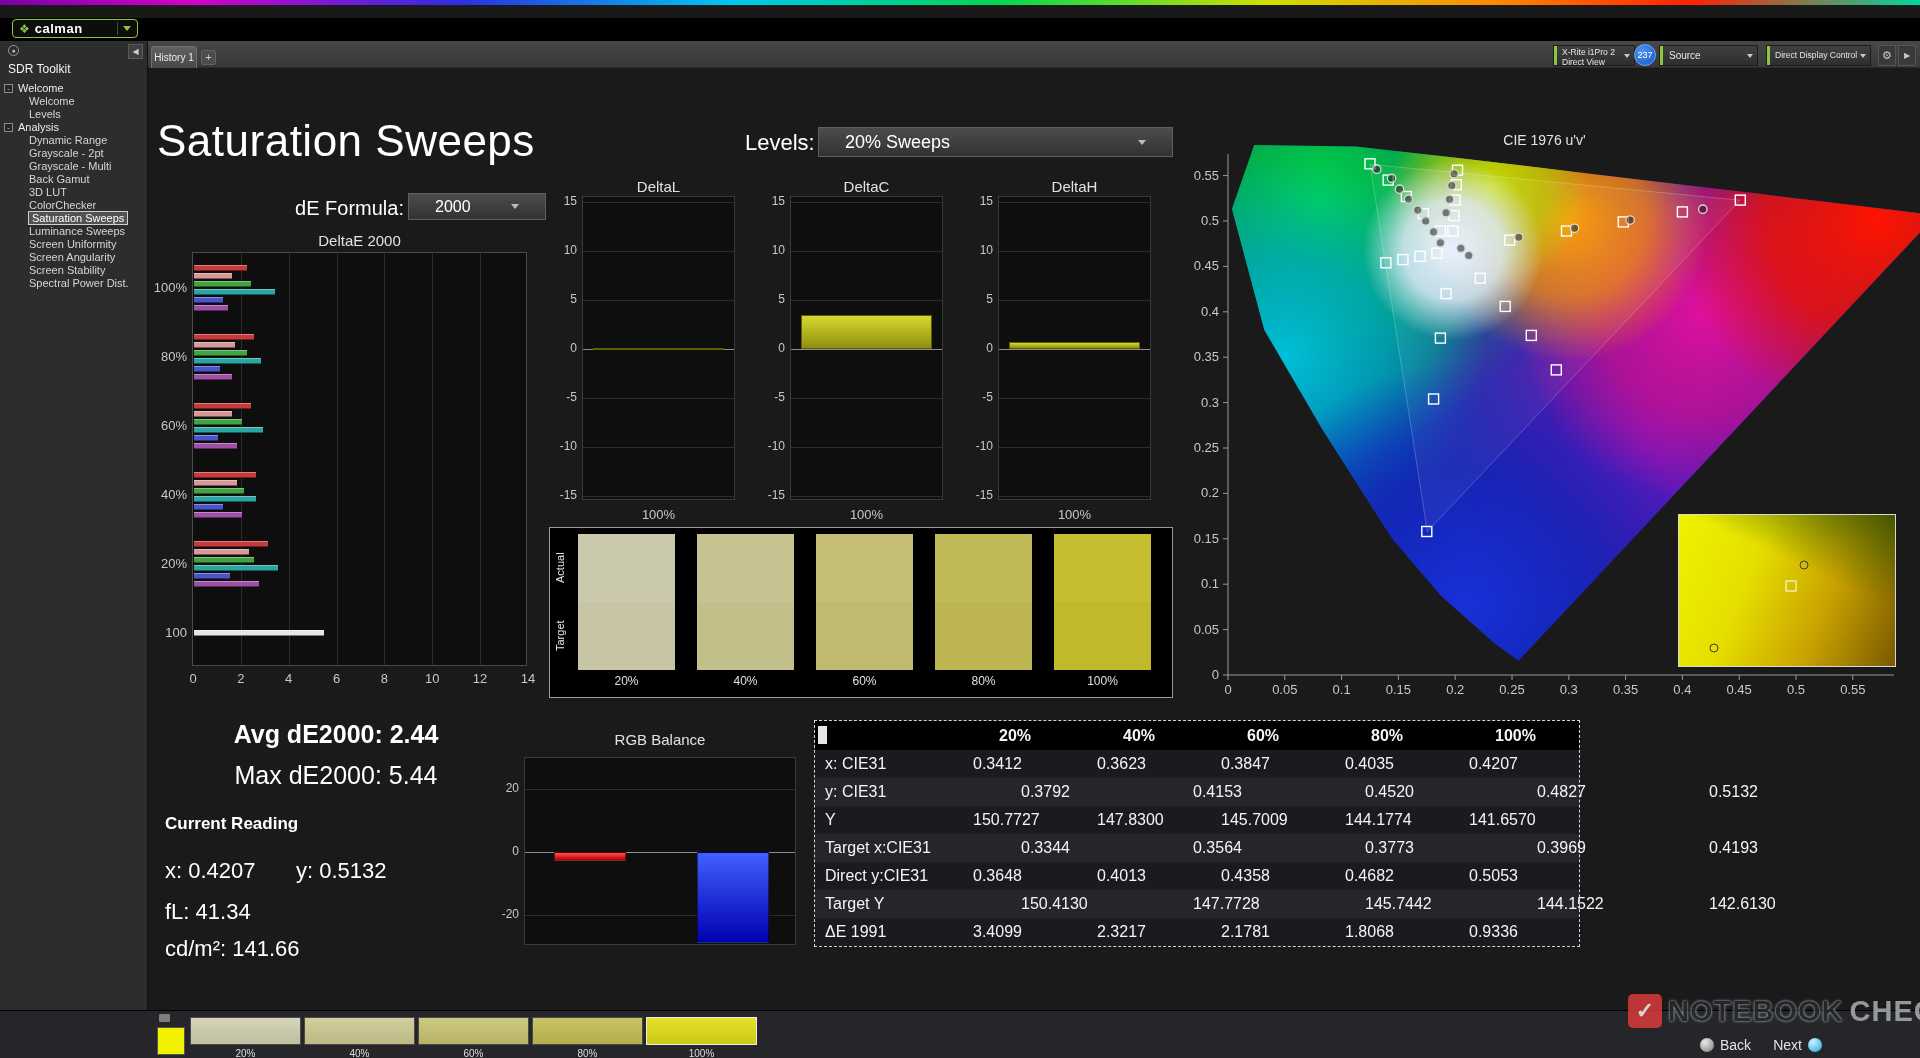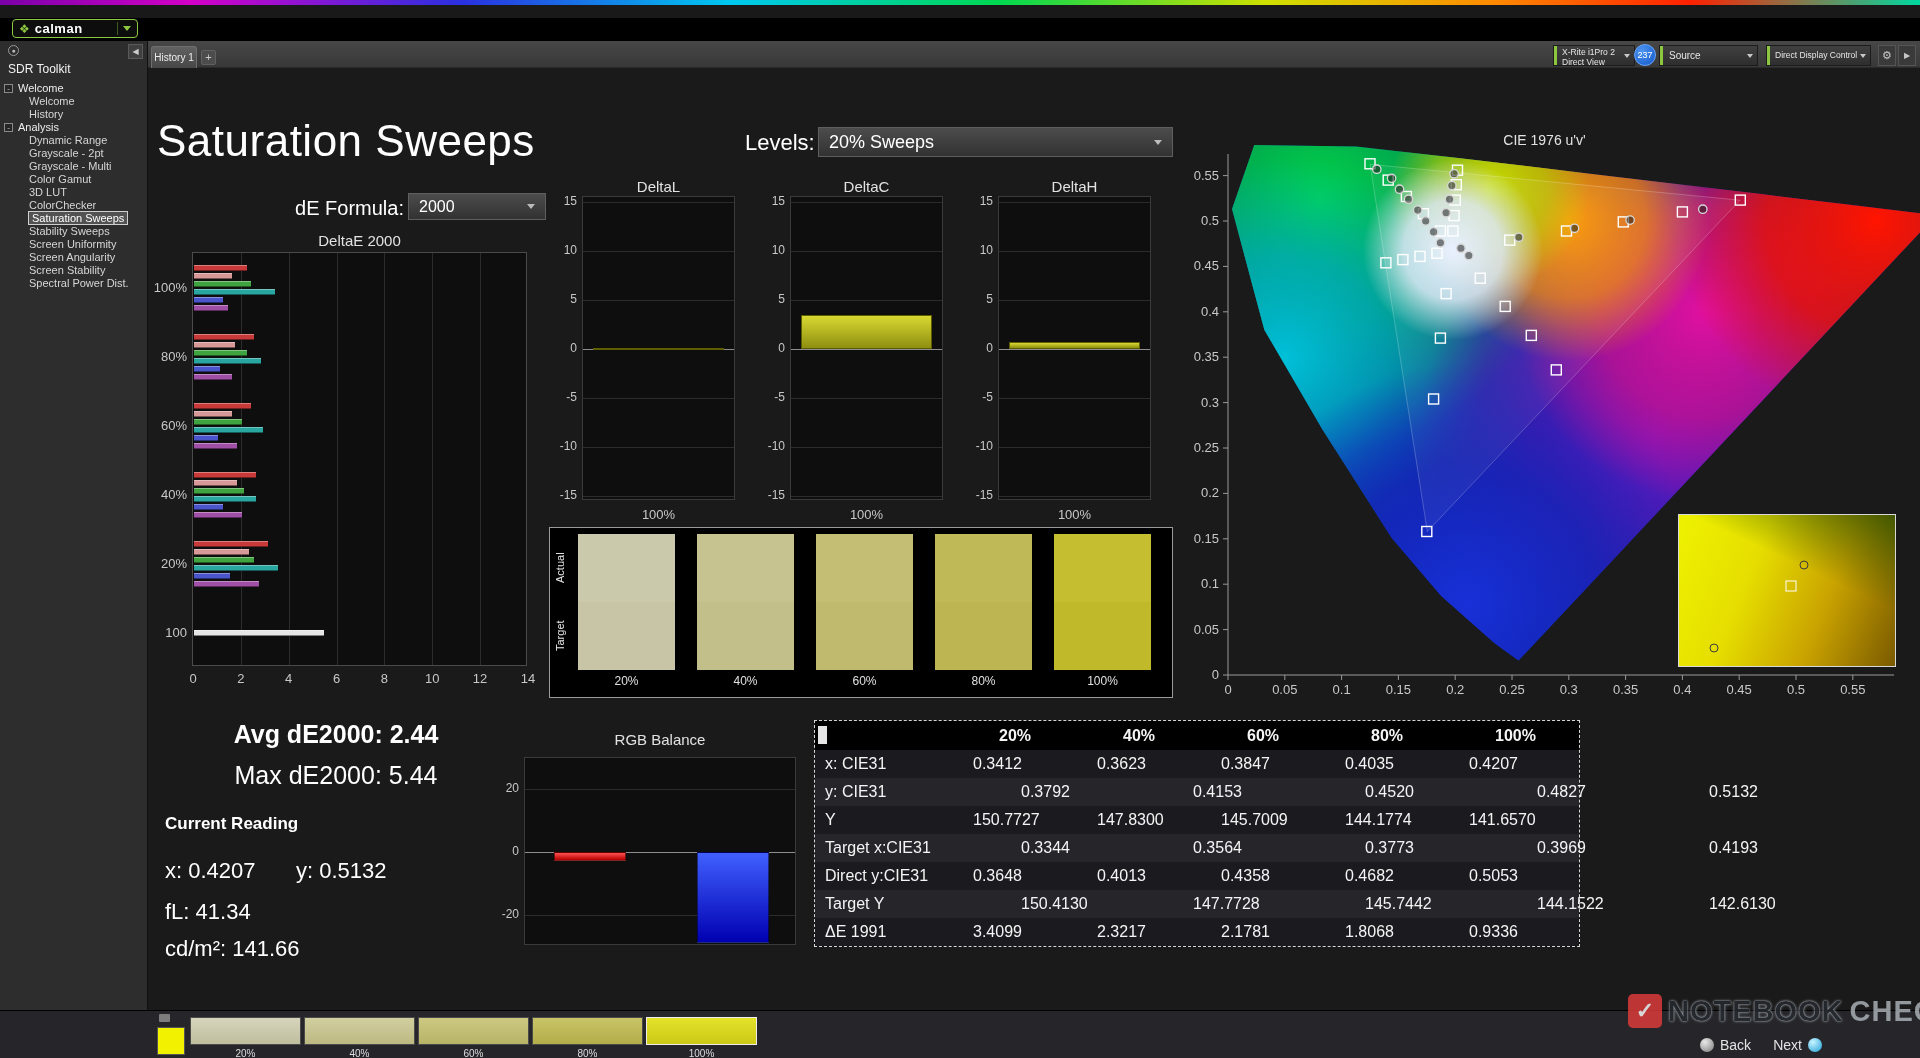--- a/index.html
+++ b/index.html
@@ -43,21 +43,21 @@
   .tree-row{position:relative;height:13px;line-height:13px;font-size:11px;white-space:nowrap;}
   .expander{position:absolute;left:4px;top:2px;width:9px;height:9px;border:1px solid #8a8a8a;background:#262626;color:#ccc;font-size:8px;line-height:7px;text-align:center;}
   .tree-group-label{position:absolute;left:18px;color:#ececec;}
   .tree-child-label{position:absolute;left:29px;color:#d6d6d6;}
   .tree-child-label.selected{background:#525252;outline:1px solid #cfcfcf;color:#fff;padding:0 3px;line-height:12px;}
 
   
   #main{position:absolute;left:149px;top:68px;width:1771px;height:942px;background:#1a1a1a;}
   #page-title{position:absolute;left:157px;top:116px;font-size:44px;font-weight:400;color:#fff;letter-spacing:.5px;}
   #levels-label{position:absolute;left:745px;top:130px;font-size:22px;color:#fff;}
-  .dd{display:flex;align-items:center;padding:0 10px;background:linear-gradient(180deg,#4c4c4c,#323232);border:1px solid #5e5e5e;color:#fff;position:absolute;}
+  .dd{display:flex;align-items:center;padding:0 26px;background:linear-gradient(180deg,#4c4c4c,#323232);border:1px solid #5e5e5e;color:#fff;position:absolute;}
   .dd .dd-val{flex:1;overflow:hidden;white-space:nowrap;}
   #levels-dd{left:818px;top:127px;width:355px;height:30px;font-size:18px;}
   #def-label{position:absolute;left:280px;top:197px;width:124px;text-align:right;font-size:20px;color:#fff;}
   #def-dd{left:408px;top:193px;width:138px;height:27px;font-size:16px;}
 
   .chart-title{position:absolute;font-size:15px;color:#e2e2e2;text-align:center;}
   #deltae-title{left:192px;top:232px;width:335px;}
   #dl-title{left:582px;top:178px;width:153px;}
   #dc-title{left:790px;top:178px;width:153px;}
   #dh-title{left:998px;top:178px;width:153px;}
@@ -178,49 +178,49 @@
     <div id="sb-header">SDR Toolkit</div>
     <div id="tree">
         <div class="tree-row">
           <div class="expander">-</div>
           <div class="tree-group-label">Welcome</div>
         </div>
         <div class="tree-row">
           <div class="tree-child-label">Welcome</div>
         </div>
         <div class="tree-row">
-          <div class="tree-child-label">History</div>
+          <div class="tree-child-label">Levels</div>
         </div>
         <div class="tree-row">
           <div class="expander">-</div>
           <div class="tree-group-label">Analysis</div>
         </div>
         <div class="tree-row">
           <div class="tree-child-label">Dynamic Range</div>
         </div>
         <div class="tree-row">
           <div class="tree-child-label">Grayscale - 2pt</div>
         </div>
         <div class="tree-row">
           <div class="tree-child-label">Grayscale - Multi</div>
         </div>
         <div class="tree-row">
-          <div class="tree-child-label">Color Gamut</div>
+          <div class="tree-child-label">Back Gamut</div>
         </div>
         <div class="tree-row">
           <div class="tree-child-label">3D LUT</div>
         </div>
         <div class="tree-row">
           <div class="tree-child-label">ColorChecker</div>
         </div>
         <div class="tree-row">
           <div class="tree-child-label selected">Saturation Sweeps</div>
         </div>
         <div class="tree-row">
-          <div class="tree-child-label">Stability Sweeps</div>
+          <div class="tree-child-label">Luminance Sweeps</div>
         </div>
         <div class="tree-row">
           <div class="tree-child-label">Screen Uniformity</div>
         </div>
         <div class="tree-row">
           <div class="tree-child-label">Screen Angularity</div>
         </div>
         <div class="tree-row">
           <div class="tree-child-label">Screen Stability</div>
         </div>

